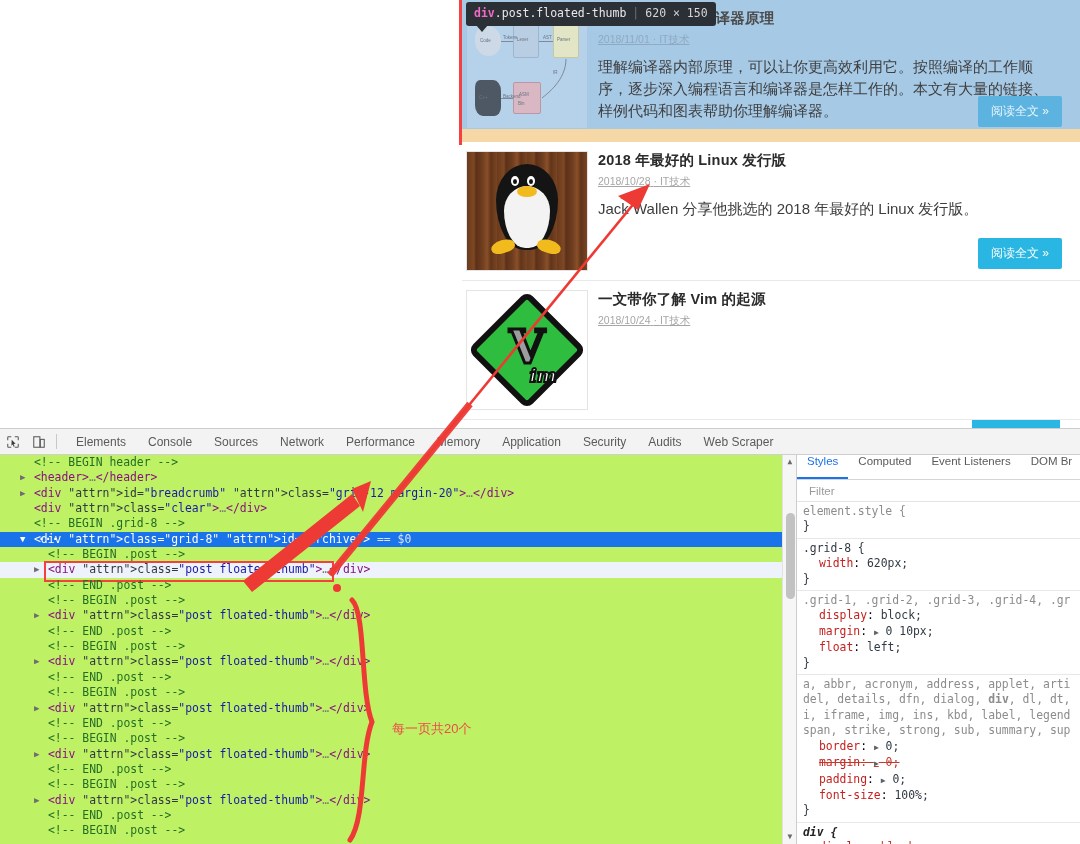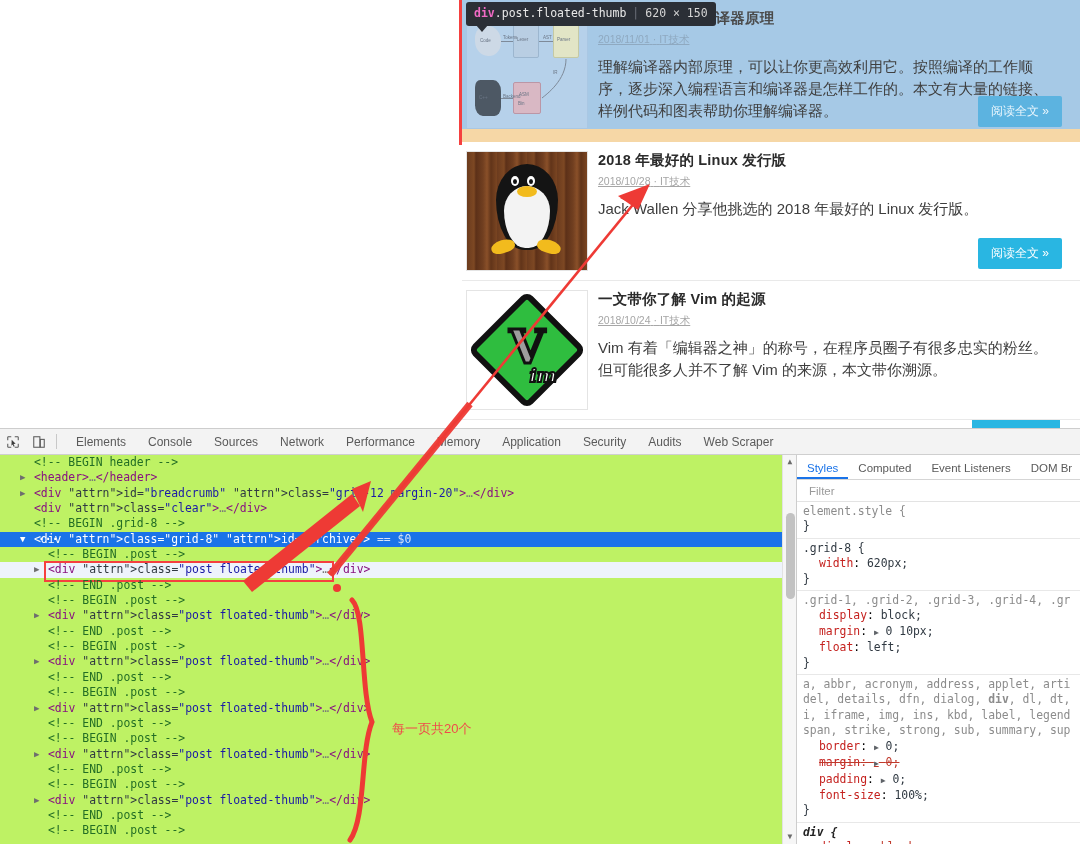--- a/index.html
+++ b/index.html
@@ -221,21 +221,21 @@
     font-size: 8px; text-align: center; line-height: 14px;
   }
   #dom-scroll .arrow.up { top: 0; }
   #dom-scroll .arrow.down { bottom: 0; }
 
   #styles-pane {
     flex: 1; height: 389px; background: #fff;
     border-left: 1px solid #cdcdcd; position: relative; overflow: hidden;
   }
   #styles-tabs {
-    height: 25px; border-bottom: 1px solid #d5d5d5; display: flex; align-items: flex-end;
+    height: 25px; border-bottom: 1px solid #d5d5d5; display: flex; 
     background: #fff;
   }
   .st-tab {
     font-family: "Liberation Sans", sans-serif; font-size: 11.5px; color: #5a5a5a;
     padding: 0 10px 5px 10px; white-space: nowrap;
   }
   .st-tab.active { color: #1a73e8; border-bottom: 2px solid #1a73e8; padding-bottom: 3px; }
   #styles-filter {
     height: 22px; border-bottom: 1px solid #e3e3e3;
     font-family: "Liberation Sans", sans-serif; font-size: 11.5px; color: #9a9a9a;
@@ -344,21 +344,20 @@
             <div class="vim-im">im</div>
           </div>
         </div>
         <div class="body">
           <h2>一文带你了解 Vim 的起源</h2>
           <div class="meta">
             <span>2018/10/24</span>
             <span> ·</span>
             <span>IT技术</span>
           </div>
-          <div class="excerpt">Vim 有着「编辑器之神」的称号，在程序员圈子有很多忠实的粉丝。但可能很多人并不了解 Vim 的来源，本文带你溯源。</div>
         </div>
       </div>
 
       <div id="page-cut-button"></div>
     </div>
 
     <div id="dt-tooltip">
       <span class="tag">div</span><span class="cls">.post.floated-thumb</span><span class="sep">|</span><span class="dim">620 × 150</span>
     </div>
     <div id="dt-tooltip-tail"></div>

